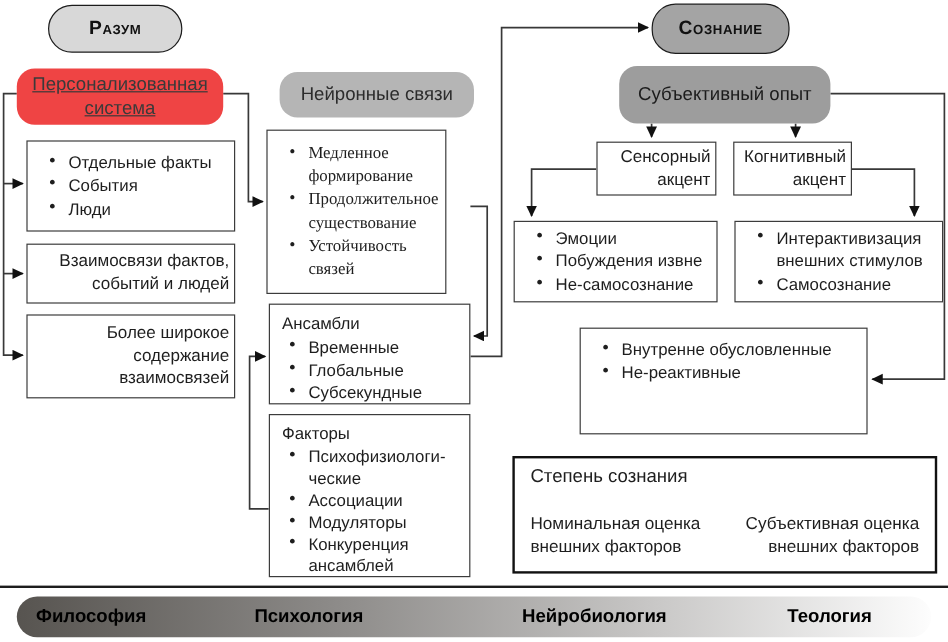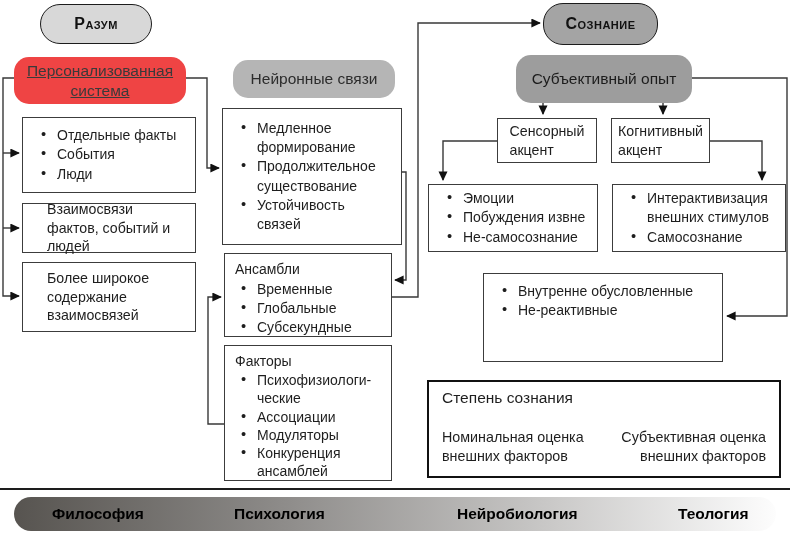--- a/index.html
+++ b/index.html
@@ -13,22 +13,22 @@
     border:1.7px solid #1c1c1c;border-radius:20px;
     font-weight:700;font-size:16px;font-variant:small-caps;letter-spacing:.5px;color:#111;z-index:3;
   }
   .subhead{
     position:absolute;display:flex;align-items:center;justify-content:center;text-align:center;
     border-radius:15px;font-size:15.5px;color:#2c2c2c;line-height:1.25;z-index:3;padding:0 6px;box-sizing:border-box;
   }
   .wbox{
     position:absolute;background:#fff;border:1.4px solid #3c3c3c;box-sizing:border-box;z-index:3;
   }
-  .centered{display:flex;align-items:center;justify-content:center;text-align:left;
-    font-size:14.2px;line-height:1.32;padding:2px 24px;}
+  .centered{display:flex;align-items:center;justify-content:center;text-align:right;
+    font-size:14.2px;line-height:1.32;padding:2px 4px;}
   .listbox{display:flex;flex-direction:column;justify-content:center;padding:6px 8px 6px 12px;}
   .listbox ul,.titled ul{margin:0;padding:0;list-style:none;font-size:14px;line-height:1.36;}
   .listbox li,.titled li{position:relative;padding-left:22px;}
   .listbox li::before,.titled li::before{content:"\2022";position:absolute;left:6px;top:-1px;font-size:1.05em;}
   .titled{padding:6px 8px 4px 10px;box-sizing:border-box;font-size:14px;line-height:1.36;}
   .box-title{margin:0 0 1px 0;}
   .small-centered{font-size:14.2px;}
   .bigline{max-width:118px;}
   .degree-box{
     position:absolute;left:427px;top:380px;width:354px;height:98px;
@@ -38,21 +38,21 @@
   .degree-label{position:absolute;top:46px;font-size:14.3px;line-height:1.3;width:175px;}
   .degree-left{left:13px;text-align:left;}
   .degree-right{right:13px;text-align:right;}
   .separator{position:absolute;left:0;top:488px;width:790px;height:2.4px;background:#1d1d1d;z-index:1;}
   .bottom-bar{
     position:absolute;left:14px;top:497px;width:762px;height:34px;border-radius:17px;
     background:linear-gradient(to right,#575450,#8d8b89 35%,#c9c8c7 70%,#fdfdfd);z-index:3;
   }
   .bar-label{
     position:absolute;top:50%;transform:translateY(-50%);
-    font-weight:700;font-size:15.5px;color:#000;white-space:nowrap;margin-left:22px;
+    font-weight:700;font-size:15.5px;color:#000;white-space:nowrap;
   }
   .meditative-title{max-width:205px;}
 </style>
 </head>
 <body>
 
 <div class="canvas">
 
   <svg class="connectors" viewBox="0 0 790 535">
     <defs>
@@ -100,21 +100,21 @@
   <div class="wbox listbox" style="left:22px;top:117px;width:174px;height:76px;">
     <ul>
       <li>Отдельные факты</li>
       <li>События</li>
       <li>Люди</li>
     </ul>
   </div>
   <div class="wbox centered" style="left:22px;top:203px;width:174px;height:50px;">Взаимосвязи фактов, событий и людей</div>
   <div class="wbox centered" style="left:22px;top:262px;width:174px;height:70px;">Более широкое содержание взаимосвязей</div>
 
-  <div class="wbox listbox" style="left:222px;top:108px;width:180px;height:137px;">
+  <div class="wbox listbox" style="left:222px;top:108px;width:150px;height:137px;font-family:Liberation Serif, serif;">
     <ul>
       <li class="bigline">Медленное формирование</li>
       <li class="bigline">Продолжительное существование</li>
       <li class="bigline">Устойчивость связей</li>
     </ul>
   </div>
   <div class="wbox titled" style="left:224px;top:253px;width:168px;height:84px;">
     <div class="box-title">Ансамбли</div>
     <ul>
       <li>Временные</li>

